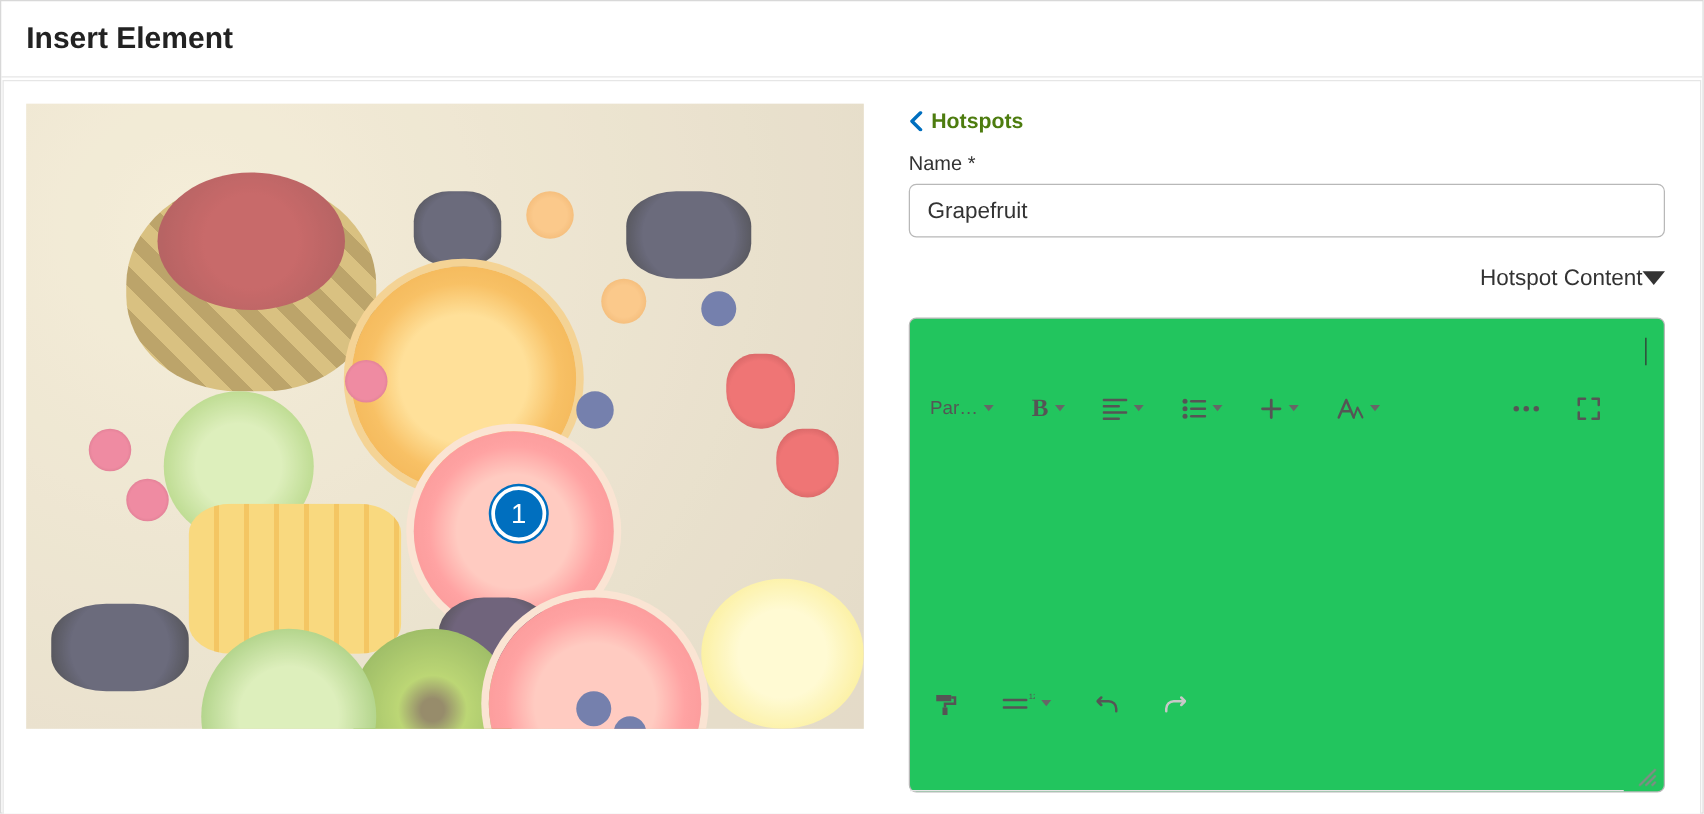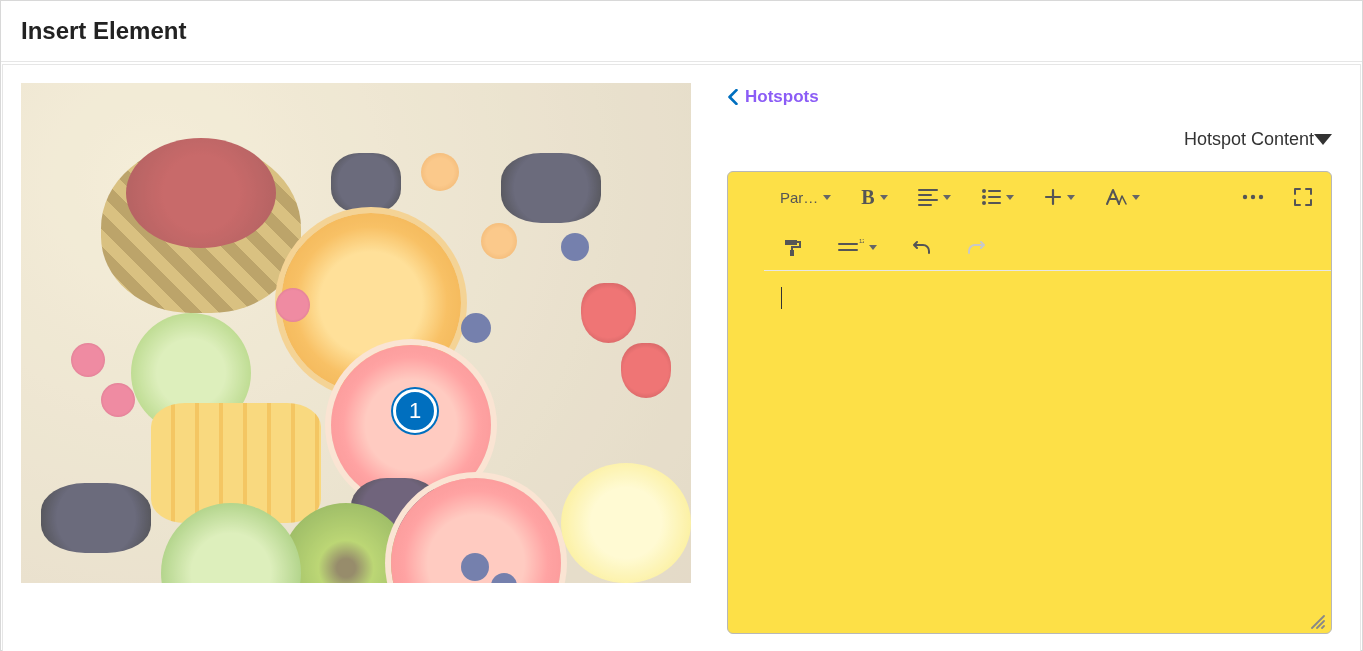--- a/index.html
+++ b/index.html
@@ -163,21 +163,21 @@
     flex: 1;
     padding-right: 10px;
     display: flex;
     flex-direction: column;
     gap: 16px;
   }
   .back-link {
     display: inline-flex;
     align-items: center;
     gap: 6px;
-    color: #8b5cf6;
+    color: #4d7c0f;
     font-size: 17px;
     font-weight: 700;
     cursor: pointer;
     margin-top: 4px;
   }
   .back-link svg { width: 12px; height: 16px; }
 
   .field-group { display: flex; flex-direction: column; gap: 6px; }
   .field-label { font-size: 16px; color: #333; }
   .text-input {
@@ -204,27 +204,26 @@
   .caret-down {
     width: 0; height: 0;
     border-left: 9px solid transparent;
     border-right: 9px solid transparent;
     border-top: 11px solid #333;
   }
 
   .editor-box {
     border: 1px solid #b8b8b8;
     border-radius: 6px;
-    background: #fde047;
+    background: #22c55e;
     display: flex;
-    flex-direction: column;
+    flex-direction: row;
     position: relative;
     flex: 1;
     min-height: 280px;
-    padding-left: 36px;
   }
   .toolbar {
     display: flex;
     flex-wrap: wrap;
     align-items: center;
     padding: 10px 12px 8px 12px;
     gap: 4px;
     border-bottom: 1px solid #e6e6e6;
     row-gap: 10px;
   }
@@ -333,20 +332,24 @@
 
       <div class="back-link">
         <span class="ico">
           <svg viewBox="0 0 8 14" width="10" height="16">
               <path d="M7 1 L1 7 L7 13" fill="none" stroke="#006fbf" stroke-width="2.4" stroke-linecap="round" stroke-linejoin="round"></path>
             </svg>
         </span>
         <span>Hotspots</span>
       </div>
 
+      <div class="field-group">
+        <label class="field-label">Name *</label>
+        <input class="text-input" type="text" value="Grapefruit" style="">
+      </div>
 
       <div class="section-head">
         <span>Hotspot Content</span>
         <span class="caret-down"></span>
       </div>
 
       <div class="editor-box">
         <div class="toolbar">
 
           <div class="tb-btn" title="Par…">

